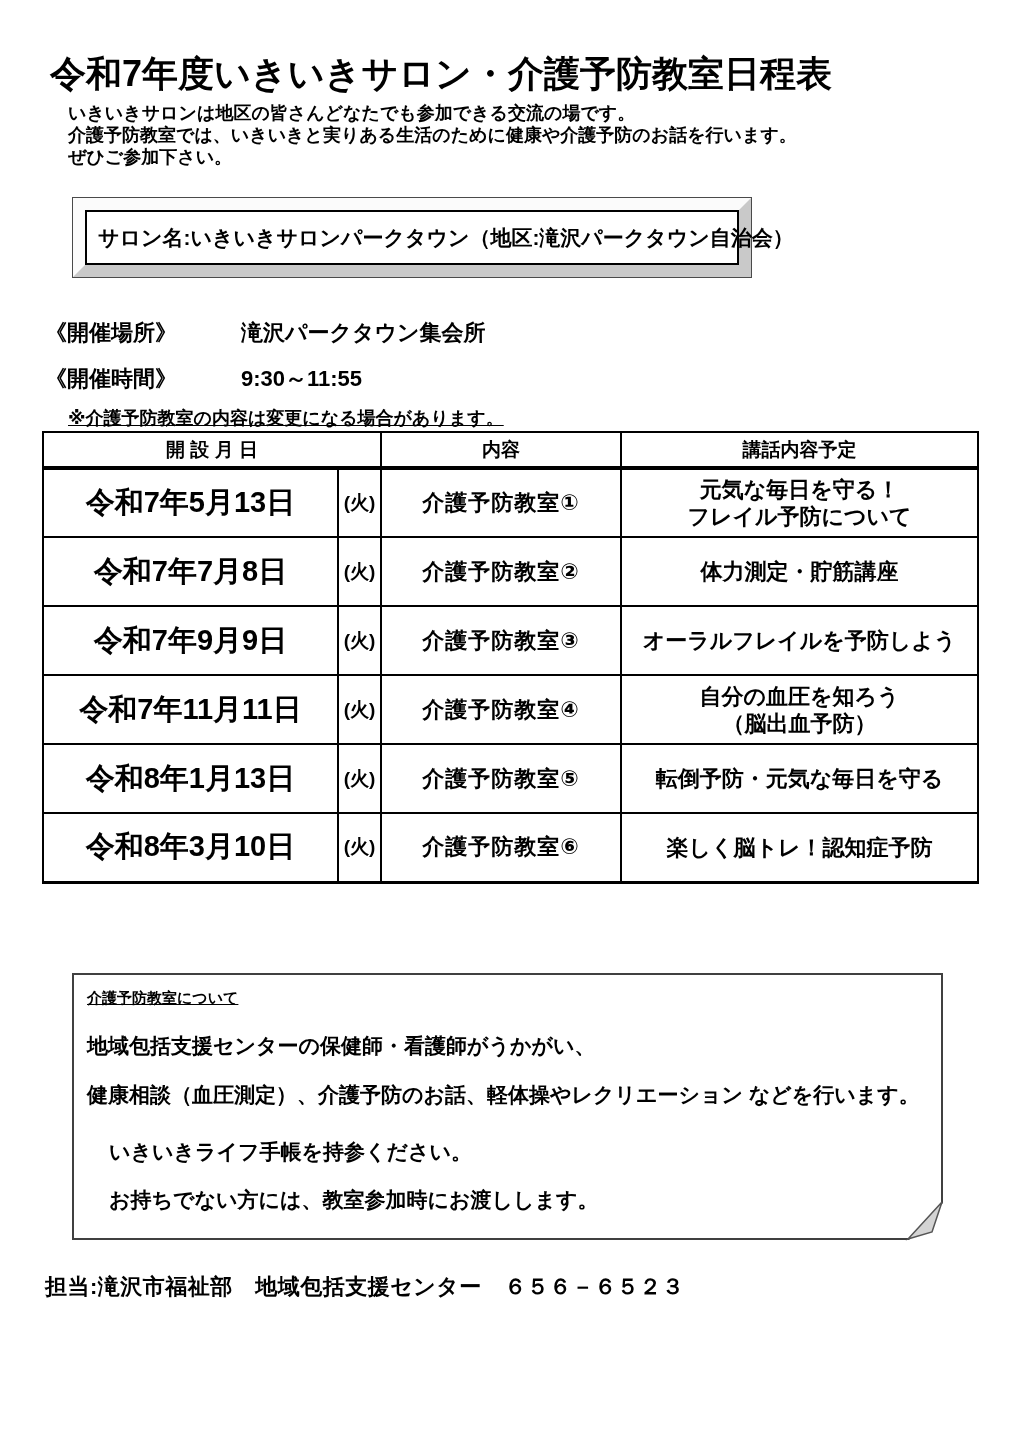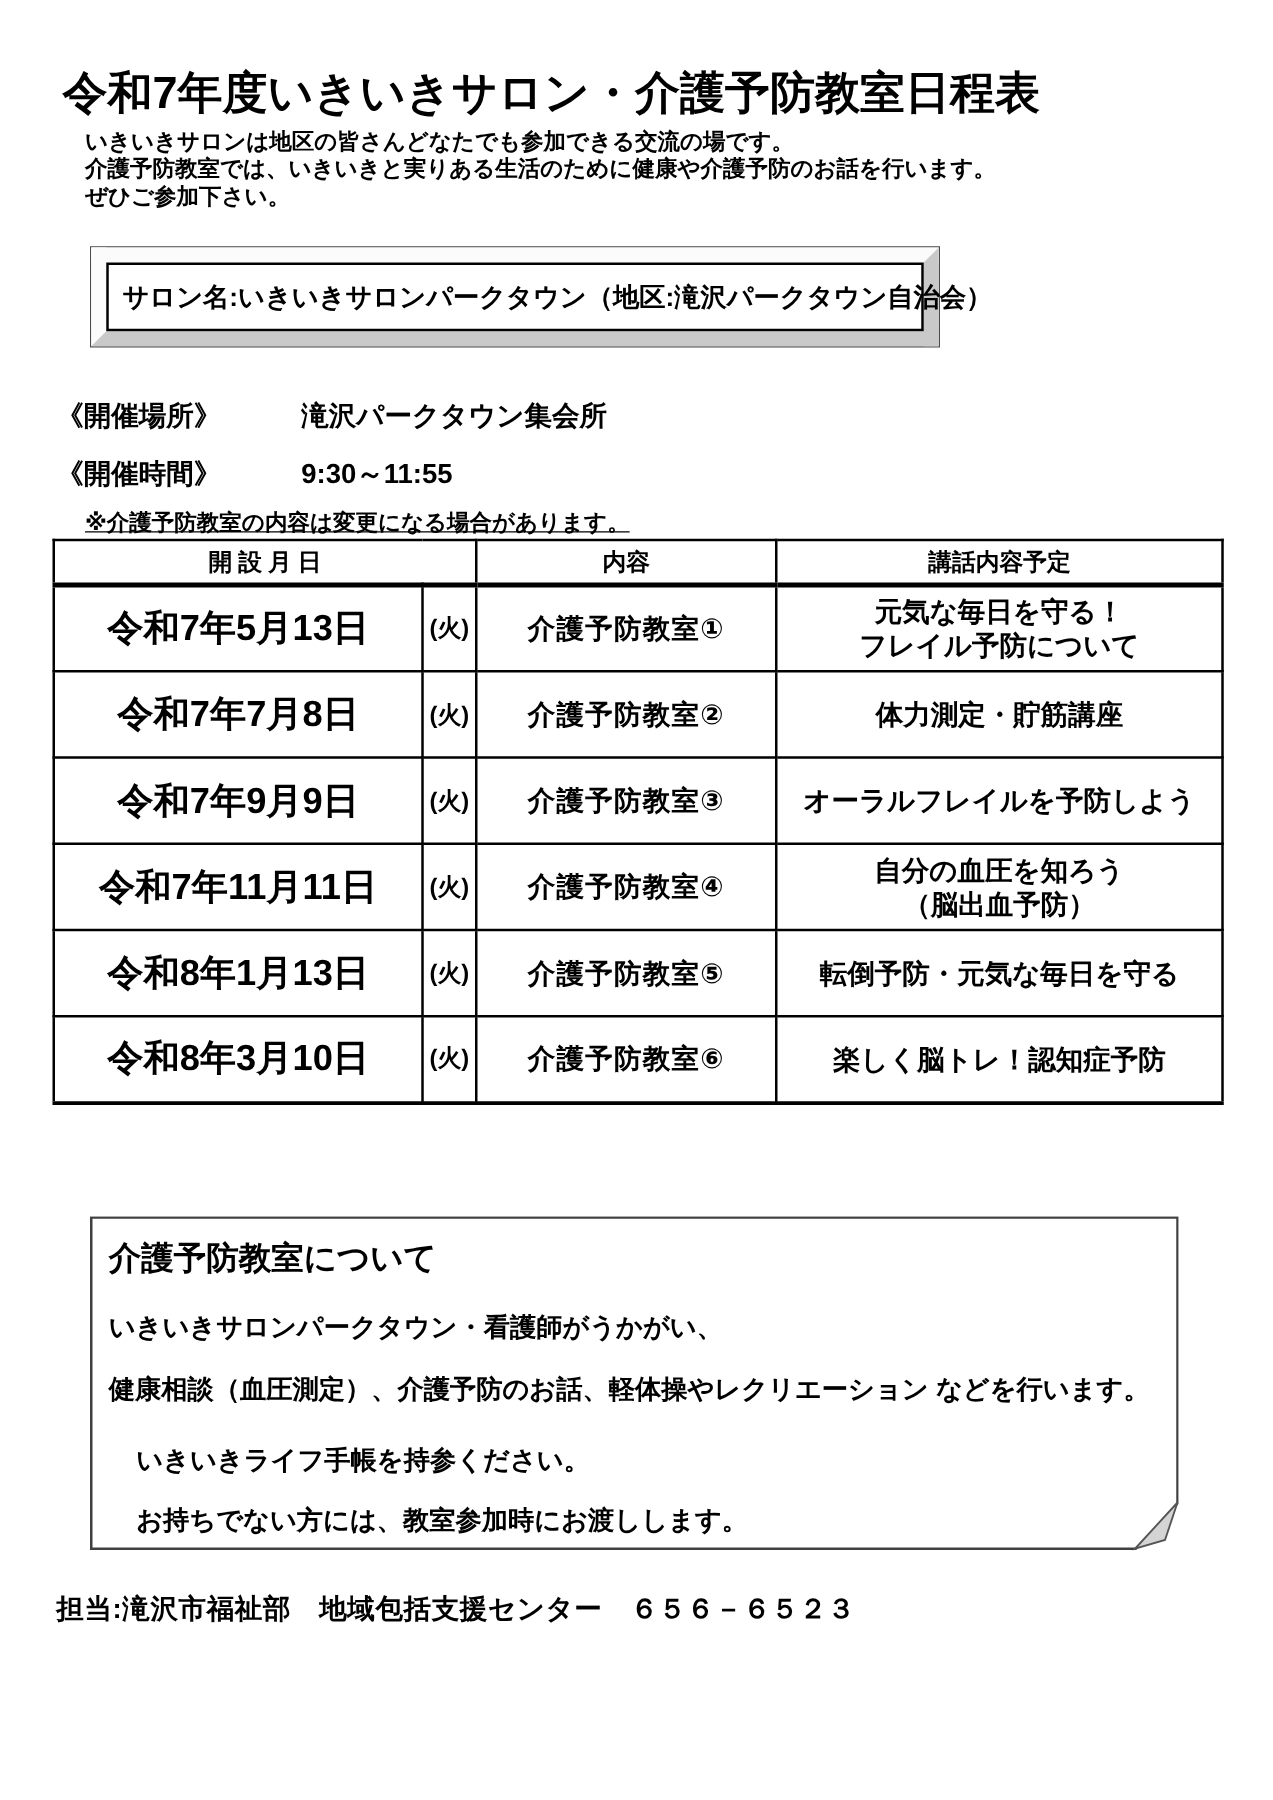--- a/index.html
+++ b/index.html
@@ -49,36 +49,36 @@
 
   table.schedule{
     position:absolute;left:42px;top:431px;width:935px;
     border-collapse:collapse;table-layout:fixed;
     border:2px solid #000;border-bottom-width:3px;
   }
   table.schedule th,table.schedule td{
     border:2px solid #000;padding:0;text-align:center;vertical-align:middle;
     overflow:hidden;
   }
-  table.schedule thead tr{height:36px;font-family:Liberation Serif, serif;}
+  table.schedule thead tr{height:36px;}
   table.schedule thead th{font-size:19px;border-bottom-width:4px;}
   table.schedule tbody tr{height:69px;}
   td.c-date{font-size:29px;}
   td.c-wd{font-size:19px;}
   td.c-content{font-size:22px;letter-spacing:1px;}
   td.c-topic{font-size:22px;line-height:27px;white-space:pre-line;}
 
   
   .info-box{
     position:absolute;left:72px;top:973px;width:871px;height:267px;
     box-sizing:border-box;border:2px solid #404040;background:#fff;
     clip-path:polygon(0 0,100% 0,100% calc(100% - 37px),calc(100% - 34px) 100%,0 100%);
     padding:14px 16px 0 13px;
   }
-  .info-heading{font-size:26px;white-space:nowrap;}
+  .info-heading{font-size:15px;text-decoration:underline;white-space:nowrap;}
   .info-line{font-size:21px;margin:0;white-space:nowrap;}
   .info-line.l1{margin-top:24px;}
   .info-line.l2{margin-top:21px;}
   .info-line.ind{margin-left:22px;}
   .info-line.l3{margin-top:29px;}
   .info-line.l4{margin-top:20px;}
   .fold-corner{position:absolute;right:-1px;bottom:-1px;width:40px;height:42px;}
 
   .footer{
     position:absolute;left:45px;top:1272px;
@@ -164,21 +164,21 @@
         <td class="c-date">令和8年3月10日</td>
         <td class="c-wd">(火)</td>
         <td class="c-content">介護予防教室⑥</td>
         <td class="c-topic">楽しく脳トレ！認知症予防</td>
       </tr>
     </tbody>
   </table>
 
   <div class="info-box">
     <div class="info-heading">介護予防教室について</div>
-    <p class="info-line l1">いきいきサロンパークタウン・看護師がうかがい、</p>
+    <p class="info-line l1">地域包括支援センターの保健師・看護師がうかがい、</p>
     <p class="info-line l2">健康相談（血圧測定）、介護予防のお話、軽体操やレクリエーション などを行います。</p>
     <p class="info-line ind l3">いきいきライフ手帳を持参ください。</p>
     <p class="info-line ind l4">お持ちでない方には、教室参加時にお渡しします。</p>
   </div>
   <svg class="fold-corner" style="position:absolute;left:905px;top:1200px;" width="40" height="42" viewBox="0 0 40 42">
     <polygon points="37,2 3,39 27,32" fill="#d4d4d4" stroke="#555" stroke-width="1.5"></polygon>
   </svg>
 
   <div class="footer">担当:滝沢市福祉部　地域包括支援センター　６５６－６５２３</div>
 

